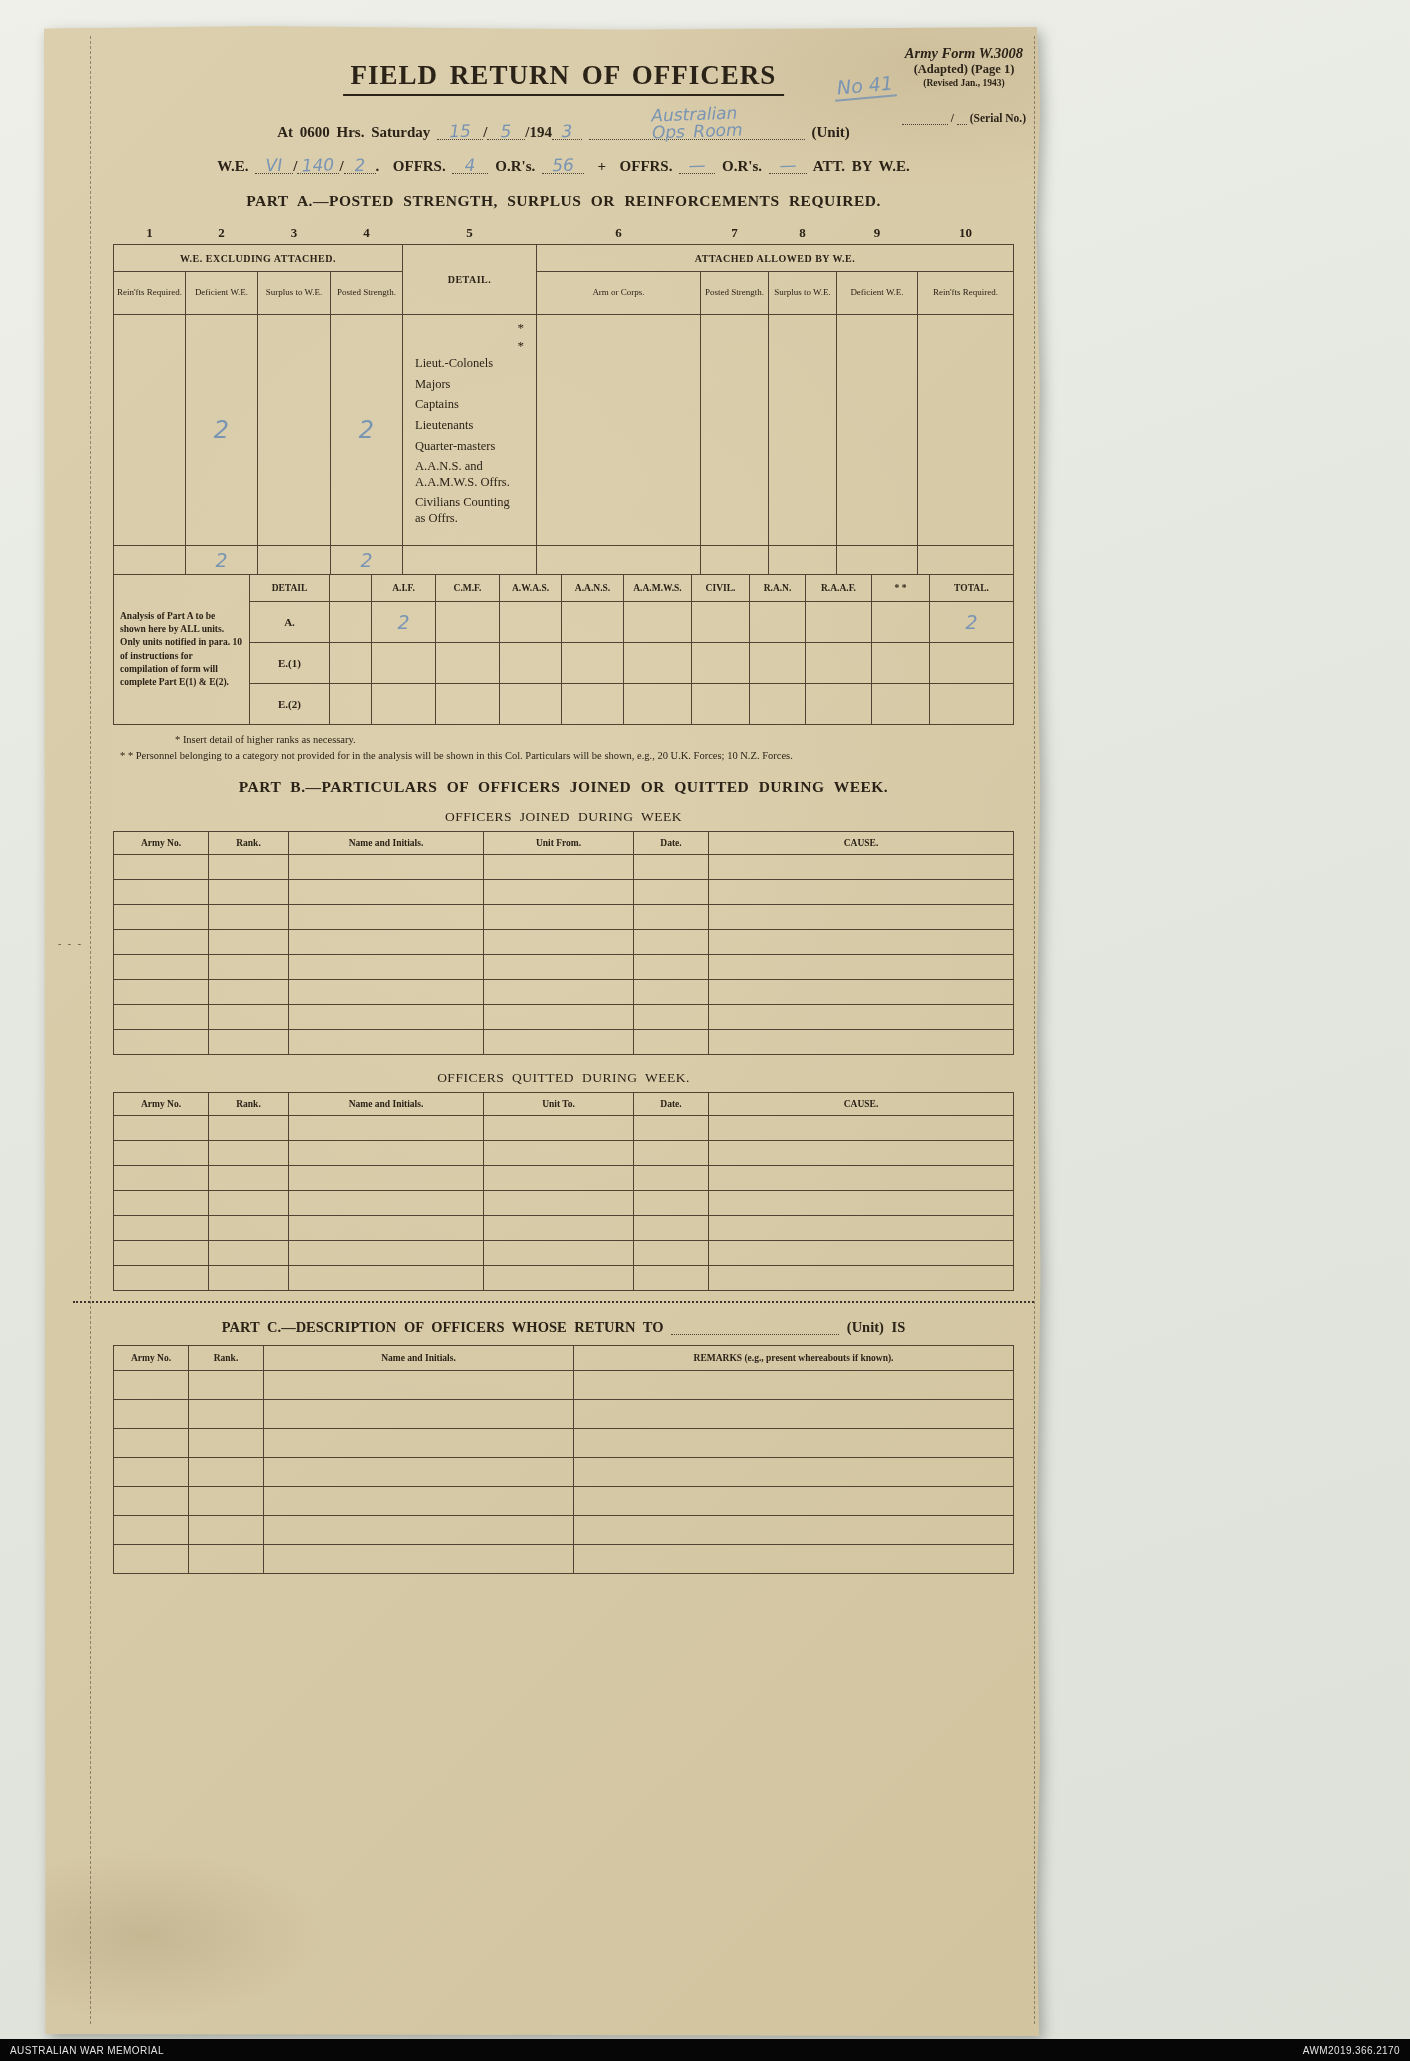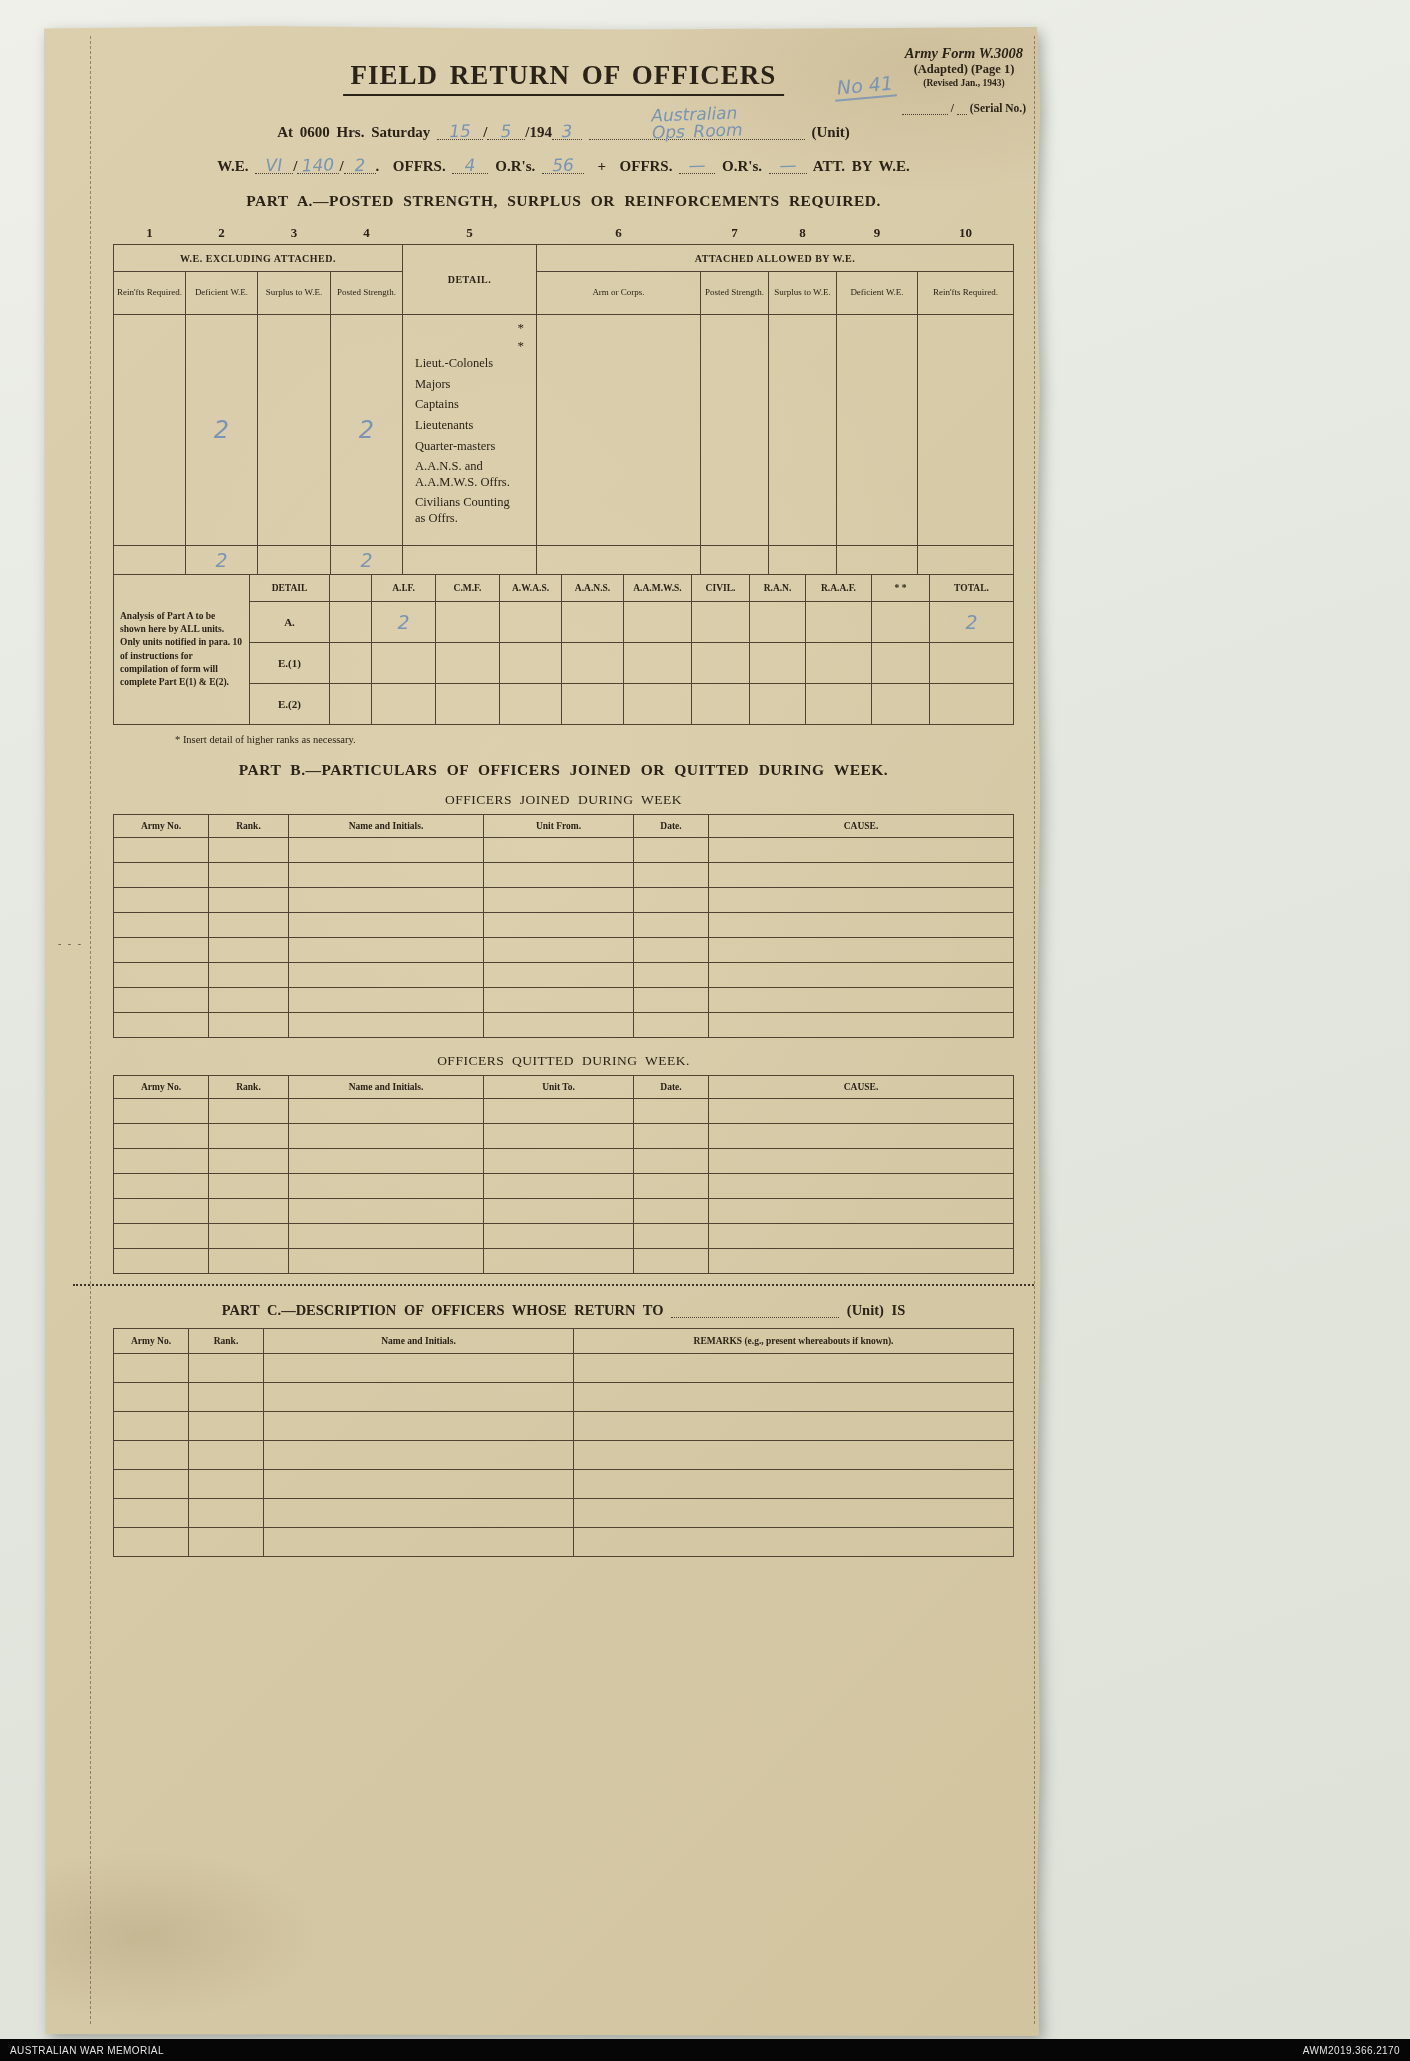--- a/index.html
+++ b/index.html
@@ -22,21 +22,21 @@
   .edge-dash.left{left:46px;}
   .edge-dash.right{right:7px;}
   .content{position:relative;padding:22px 28px 0 69px;}
 
   
   .form-head{position:relative;height:74px;}
   .form-no{position:absolute;right:-12px;top:-4px;text-align:center;line-height:1.25;}
   .fn1{font-style:italic;font-weight:bold;font-size:14.5px;}
   .fn2{font-weight:bold;font-size:12.5px;}
   .fn3{font-size:9.5px;font-weight:bold;}
-  .serial-line{margin-top:7px;font-size:11.5px;font-weight:bold;text-align:left;white-space:nowrap;}
+  .serial-line{margin-top:17px;font-size:11.5px;font-weight:bold;text-align:left;white-space:nowrap;}
   .page-title{position:absolute;left:50%;transform:translateX(-50%);top:12px;
     font-size:27px;font-weight:bold;letter-spacing:1px;word-spacing:4px;
     border-bottom:2.5px solid #2b2318;padding:0 8px 3px;white-space:nowrap;}
   .hw{font-family:"DejaVu Sans",sans-serif;font-style:italic;color:rgba(116,145,180,0.95);}
   .hw-no41{position:absolute;right:118px;top:26px;font-size:19px;transform:rotate(-5deg);
     border-bottom:2px solid rgba(116,145,180,0.8);padding:0 3px 1px;}
 
   
   .fline{text-align:center;font-size:15px;font-weight:bold;word-spacing:3px;white-space:nowrap;}
   .dateline{margin-top:0;}
@@ -306,20 +306,21 @@
               <td></td>
               <td></td>
           <td></td>
               <td></td>
         </tr>
       </tbody>
         </table>
 
       <div class="footnotes">
         <div class="f1">*  Insert detail of higher ranks as necessary.</div>
+        <div class="f2">*  *  Personnel belonging to a category not provided for in the analysis will be shown in this Col.   Particulars will be shown, e.g., 20 U.K. Forces; 10 N.Z. Forces.</div>
       </div>
 
       <div class="part-heading" style="margin-top:13px">PART  B.—PARTICULARS  OF  OFFICERS  JOINED  OR  QUITTED  DURING  WEEK.</div>
       <div class="section-title">OFFICERS  JOINED  DURING  WEEK</div>
       <table class="roster">
         <colgroup>
           <col style="width:95px">
             <col style="width:80px">
             <col style="width:195px">
           <col style="width:150px">

